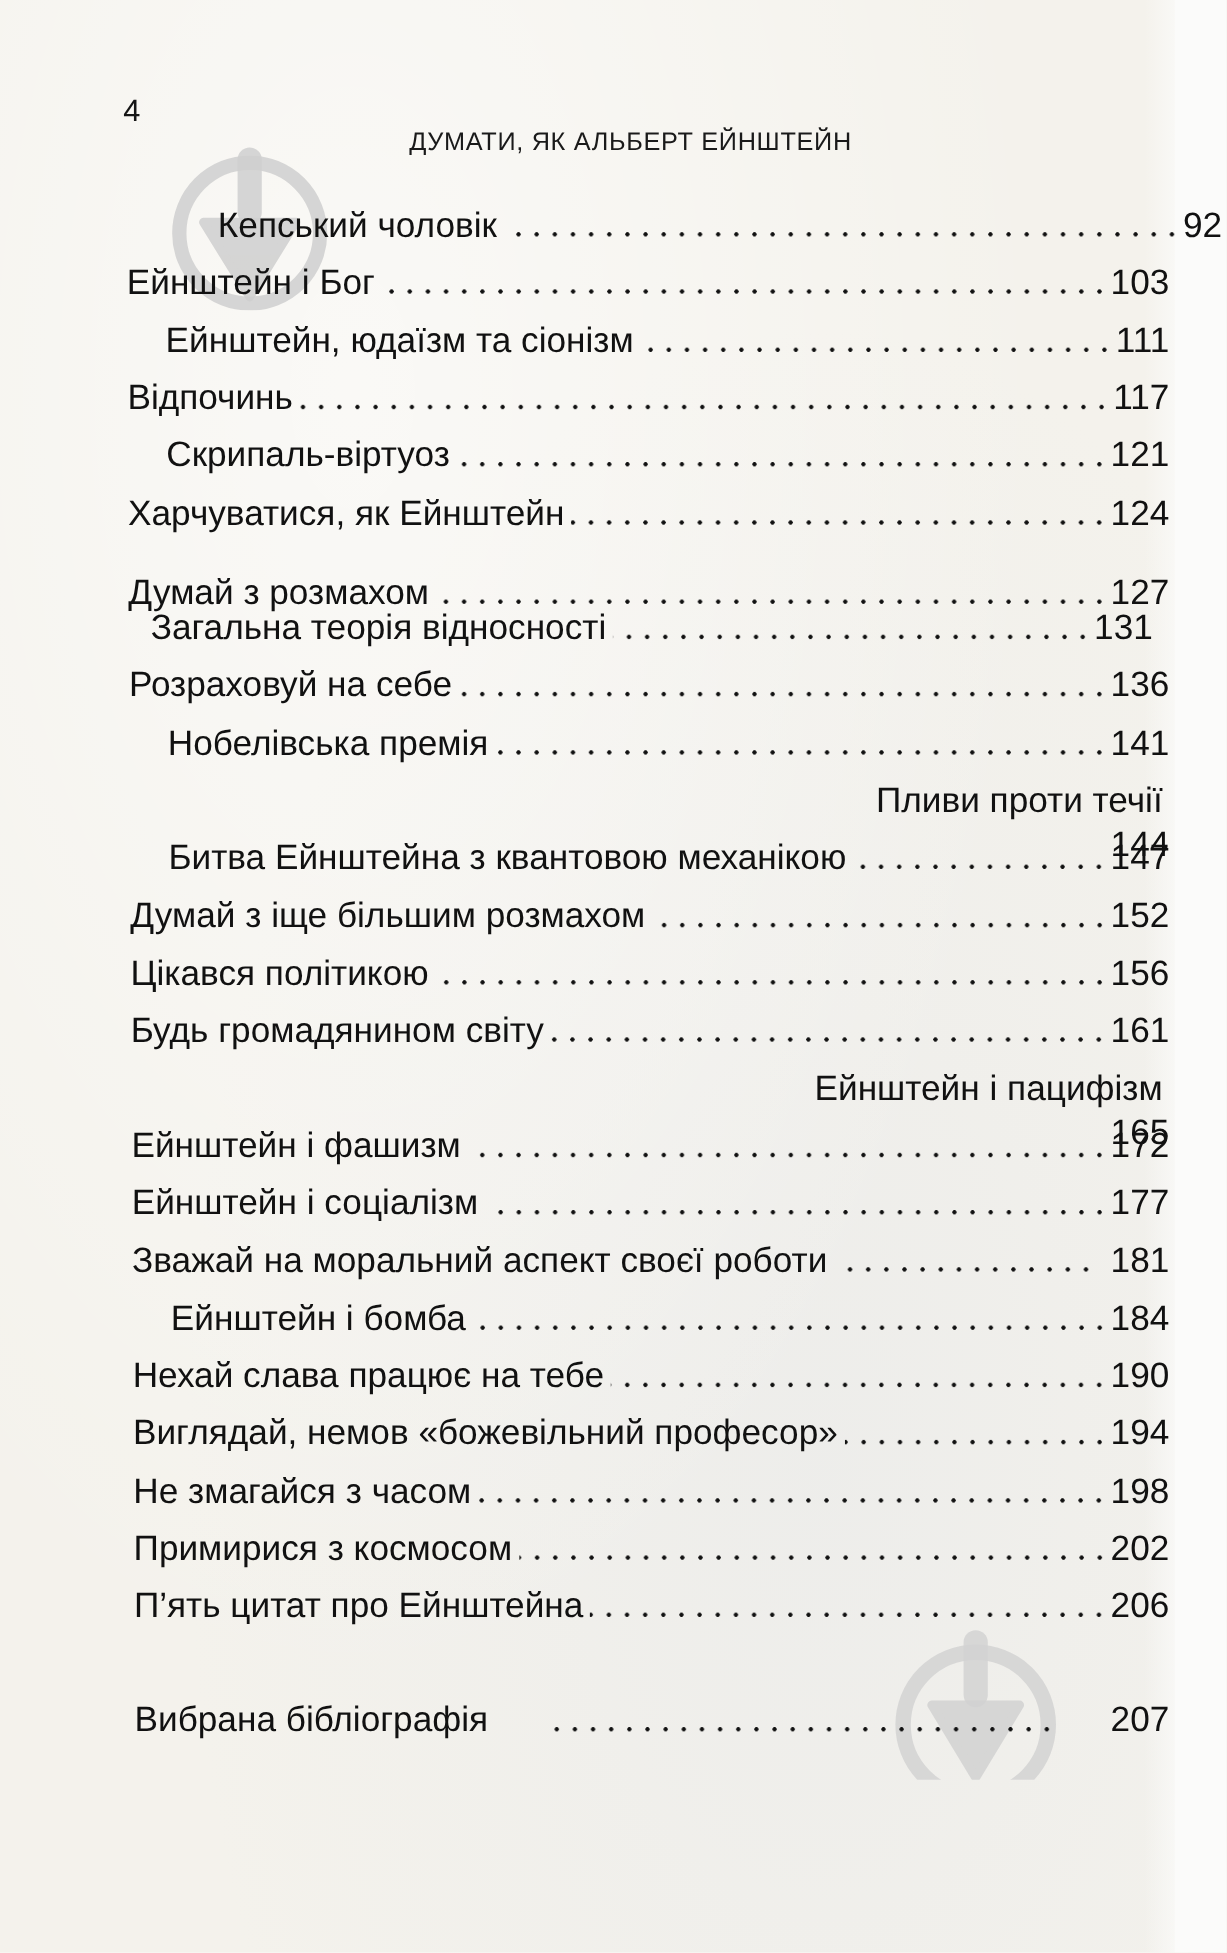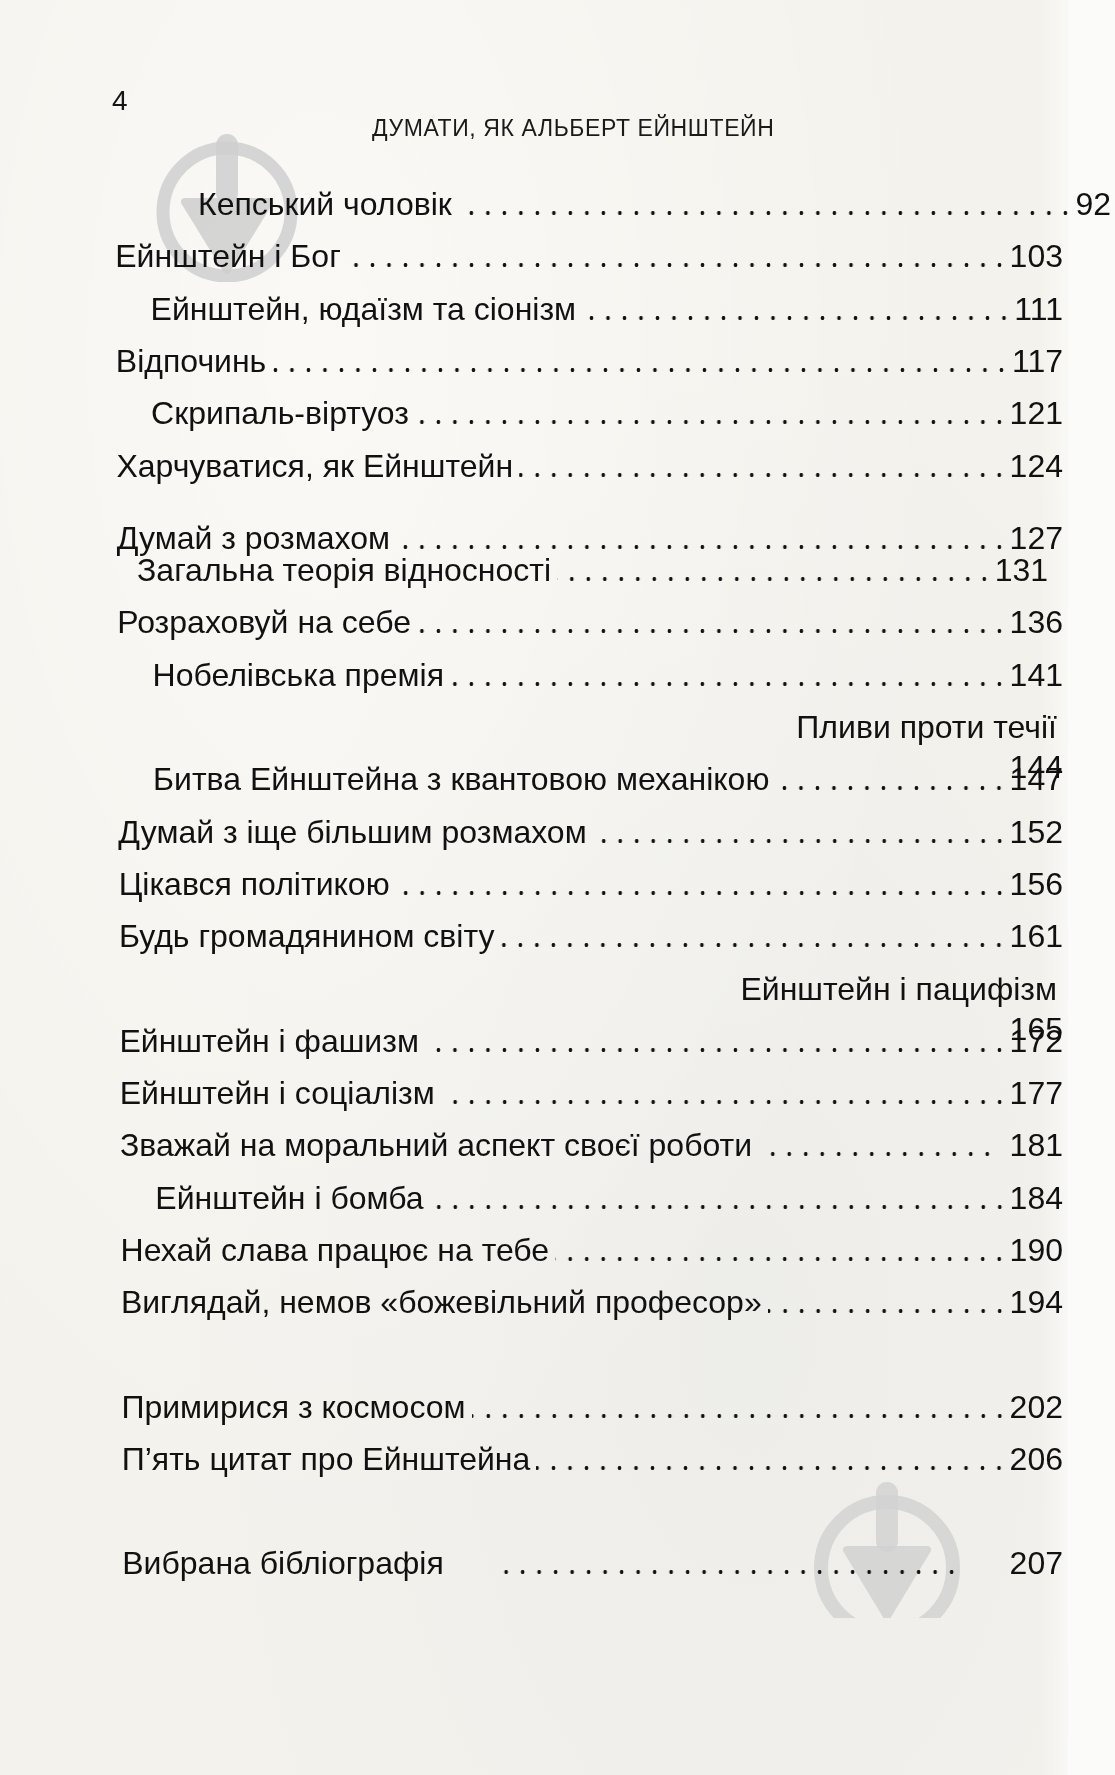--- a/index.html
+++ b/index.html
@@ -181,20 +181,25 @@
     <div class="toc-row" style="left: 120.6px; width: 942.4px; top: 1230px;">
       <span class="toc-title">Нехай слава працює на тебе</span>
       <span class="toc-leader"></span>
       <span class="toc-page">190</span>
     </div>
     <div class="toc-row" style="left: 120.88px; width: 942.12px; top: 1282.3px;">
       <span class="toc-title">Виглядай, немов «божевільний професор»</span>
       <span class="toc-leader"></span>
       <span class="toc-page">194</span>
     </div>
+    <div class="toc-row" style="left: 121.16px; width: 941.84px; top: 1334.6px;">
+      <span class="toc-title">Не змагайся з часом</span>
+      <span class="toc-leader"></span>
+      <span class="toc-page">198</span>
+    </div>
     <div class="toc-row" style="left: 121.44px; width: 941.56px; top: 1386.9px;">
       <span class="toc-title">Примирися з космосом</span>
       <span class="toc-leader"></span>
       <span class="toc-page">202</span>
     </div>
     <div class="toc-row" style="left: 121.72px; width: 941.28px; top: 1439.2px;">
       <span class="toc-title">П’ять цитат про Ейнштейна</span>
       <span class="toc-leader"></span>
       <span class="toc-page">206</span>
     </div>

